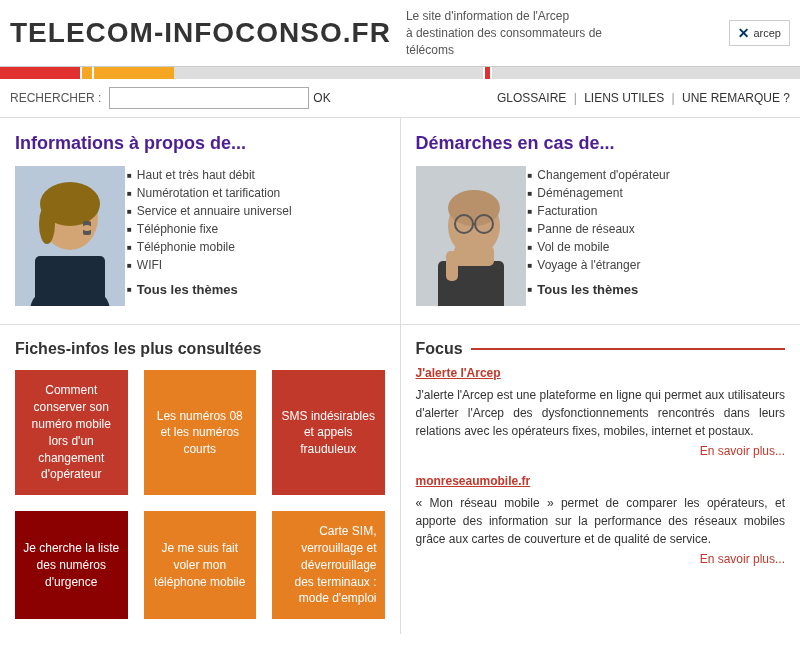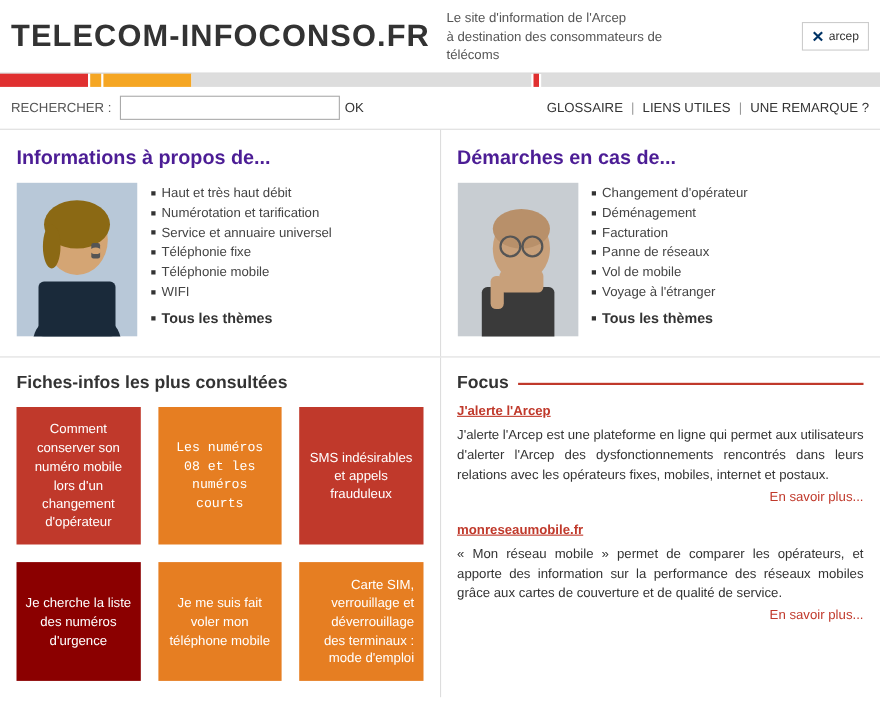--- a/index.html
+++ b/index.html
@@ -29,21 +29,21 @@
     #search-bar .nav-links { margin-left: auto; font-size: 12px; }
     #search-bar .nav-links a { color: #333; text-decoration: none; }
     #search-bar .nav-links span { margin: 0 4px; color: #999; }
 
     
     #main-panels { display: flex; border-bottom: 1px solid #ddd; }
 
     .info-panel { flex: 1; border-right: 1px solid #ddd; padding: 15px; }
     .info-panel h2 { font-size: 18px; font-weight: bold; color: #4c1d95; margin-bottom: 12px; }
 
-    .panel-content { display: flex; gap: 12px; }
+    .panel-content { display: flex; gap: 2px; }
     .panel-img { width: 110px; flex-shrink: 0; }
 
     .panel-list { flex: 1; }
     .panel-list ul { list-style: none; padding: 0; }
     .panel-list ul li { padding: 2px 0; font-size: 12px; color: #444; display: flex; align-items: flex-start; gap: 5px; }
     .panel-list ul li::before { content: '■'; color: #333; font-size: 8px; margin-top: 3px; flex-shrink: 0; }
     .panel-list .tous-themes { margin-top: 8px; font-weight: bold; display: flex; align-items: center; gap: 5px; }
     .panel-list .tous-themes::before { content: '■'; color: #333; font-size: 8px; }
 
     
@@ -179,21 +179,21 @@
     </div>
   </div>
 </div>
 
 <div id="lower">
 
   <div id="fiches">
     <h2>Fiches-infos les plus consultées</h2>
     <div class="fiches-grid" id="fiches-grid">
     <div class="fiche-item" style="background: rgb(192, 57, 43);">Comment conserver son numéro mobile lors d'un changement d'opérateur</div>
-        <div class="fiche-item" style="background: rgb(230, 126, 34); font-family: Liberation Mono, monospace;">Les numéros 08 et les numéros courts</div>
+        <div class="fiche-item" style="background: rgb(230, 126, 34);">Les numéros 08 et les numéros courts</div>
         <div class="fiche-item" style="background: rgb(192, 57, 43);">SMS indésirables et appels frauduleux</div>
         <div class="fiche-item" style="background: rgb(139, 0, 0);">Je cherche la liste des numéros d'urgence</div>
         <div class="fiche-item" style="background: rgb(230, 126, 34);">Je me suis fait voler mon téléphone mobile</div>
         <div class="fiche-item" style="background: rgb(230, 126, 34); text-align: right;">Carte SIM, verrouillage et déverrouillage des terminaux : mode d'emploi</div>
       </div>
   </div>
 
   <div id="focus">
     <h2>
       <span>Focus</span>

